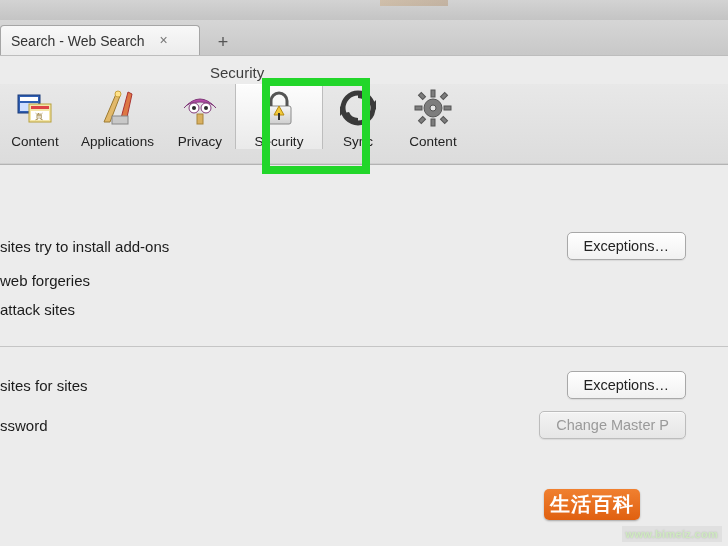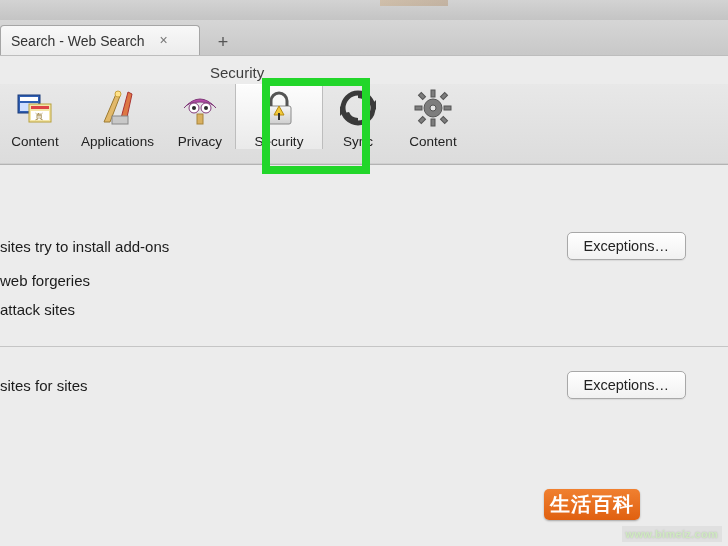--- a/index.html
+++ b/index.html
@@ -332,20 +332,24 @@
       <span class="text">attack sites</span>
     </div>
 
     <hr class="divider">
 
     <div class="section-row">
       <span class="text">sites for sites</span>
       <button class="mac-button">Exceptions…</button>
     </div>
 
+    <div class="section-row">
+      <span class="text">ssword</span>
+      <button class="mac-button disabled">Change Master P</button>
+    </div>
 
   </div>
 
   <div class="highlight" style="top:22px; left:262px; width:108px; height:96px;"></div>
 
 </div>
 
 <div class="wm-badge">
   <span>生活百科</span>
 </div>

